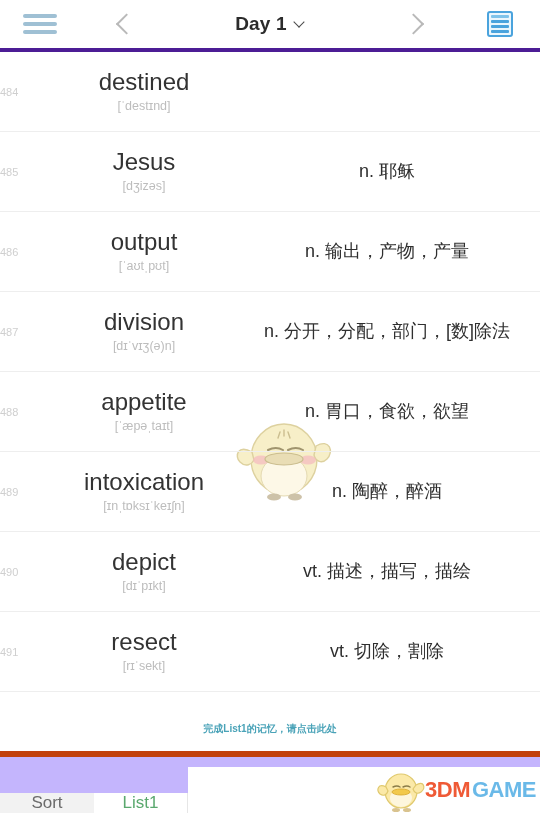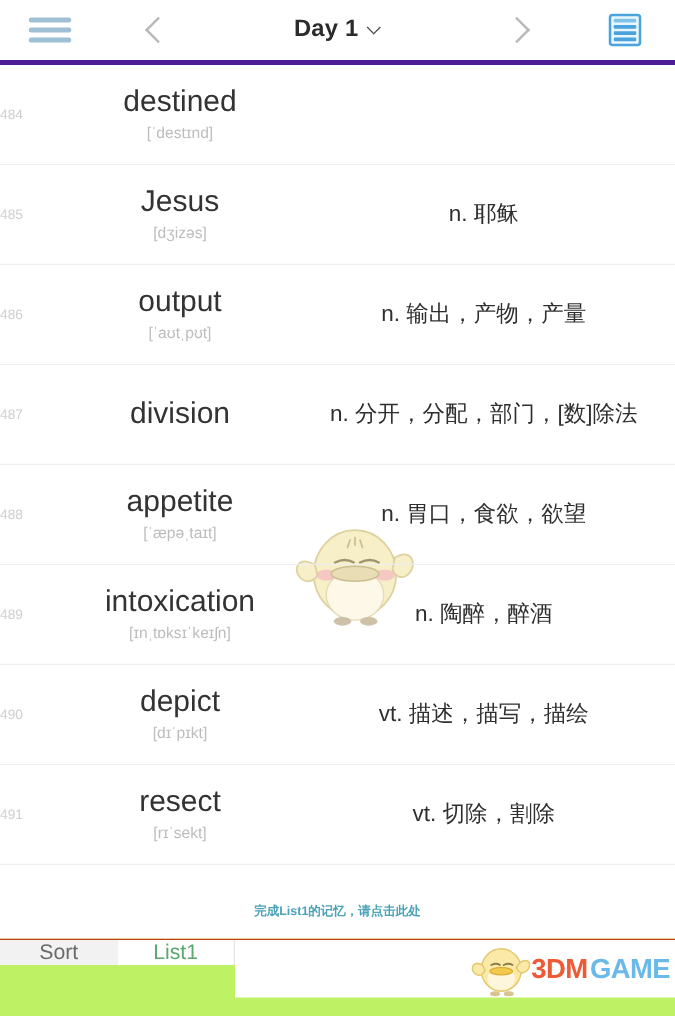--- a/index.html
+++ b/index.html
@@ -86,22 +86,22 @@
 
   
   .finish-bar {
     flex:0 0 44px; display:flex; align-items:center; justify-content:center;
     background:#fff;
   }
   .finish-link { font-size:10px; font-weight:bold; color:#4aa3b8; }
 
   
   .tabbar {
-    flex:0 0 62px; display:flex; align-items:flex-start;
-    border-top:1px solid #c2410c; background:#bef264;
+    flex:0 0 62px; display:flex; align-items:flex-end;
+    border-top:6px solid #c2410c; background:#c4b5fd;
   }
   .tab {
     width:94px; flex:0 0 94px;
     display:flex; align-items:center; justify-content:center;
     font-size:17px;
   }
   .tab-sort { background:#f2f2f2; color:#6b6b6b; }
   .tab-list { background:#ffffff; color:#5aa86e; border-right:1px solid #e6e6e6; }
   .tab-rest { flex:1; background:#ffffff; display:flex; align-items:center; justify-content:flex-end; padding-right:4px; }
 
@@ -181,20 +181,21 @@
         <div class="row-word">
           <div class="word-en">output</div>
           <div class="word-ipa">[ˈaʊtˌpʊt]</div>
         </div>
         <div class="row-def">n. 输出，产物，产量</div>
       </div>
       <div class="row" style="height: 80px;">
         <div class="row-num">487</div>
         <div class="row-word">
           <div class="word-en">division</div>
+          <div class="word-ipa">[dɪˈvɪʒ(ə)n]</div>
         </div>
         <div class="row-def">n. 分开，分配，部门，[数]除法</div>
       </div>
       <div class="row" style="height: 80px;">
         <div class="row-num">488</div>
         <div class="row-word">
           <div class="word-en">appetite</div>
           <div class="word-ipa">[ˈæpəˌtaɪt]</div>
         </div>
         <div class="row-def">n. 胃口，食欲，欲望</div>

